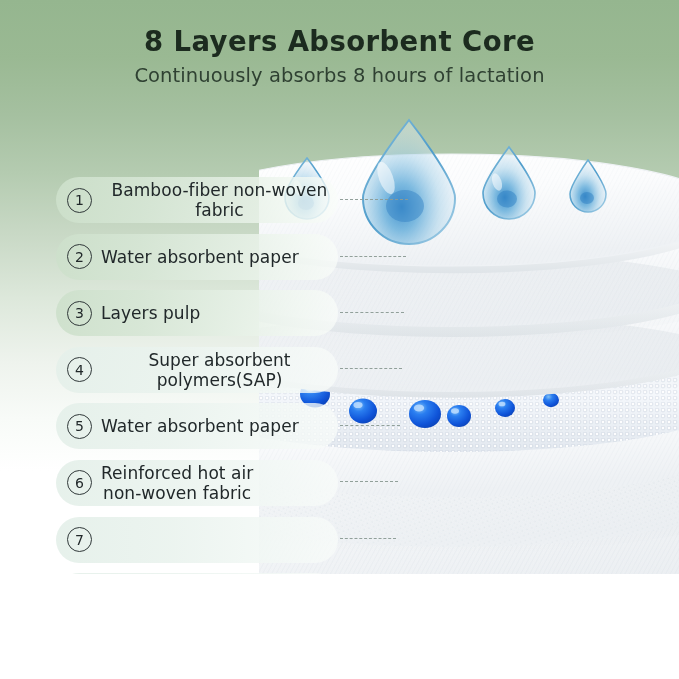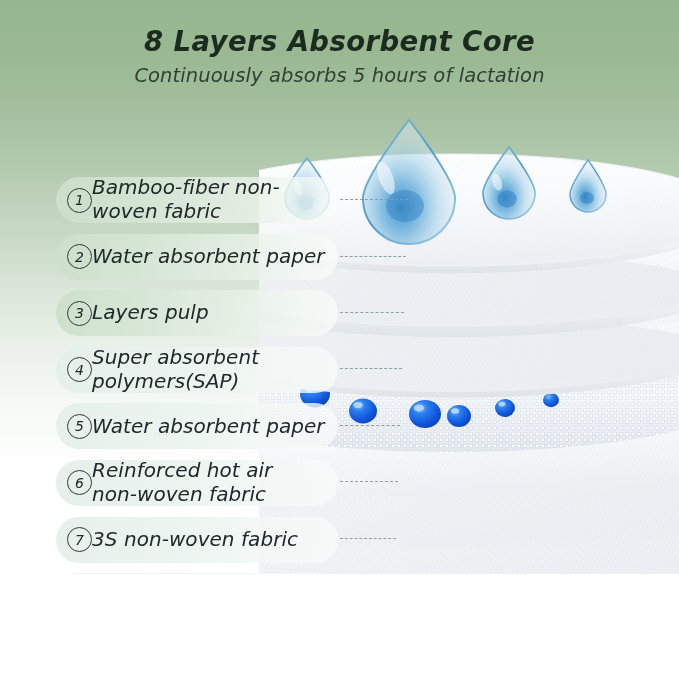--- a/index.html
+++ b/index.html
@@ -26,21 +26,20 @@
         #95b68f 0%,
         #9ab993 10%,
         #a5c0a0 20%,
         #b4cbb0 30%,
         #c9d9c6 41%,
         #dde8db 52%,
         #eef3ed 63%,
         #f8fbf8 73%,
         #ffffff 82%,
         #ffffff 100%);
-    font-style: italic;
   }
 
   
   .header {
     position: absolute;
     top: 0; left: 0;
     width: 679px;
     text-align: center;
     padding-top: 26px;
     z-index: 40;
@@ -134,25 +133,27 @@
     display: flex;
     align-items: center;
     justify-content: center;
     font-size: 14px;
     color: #21282a;
     line-height: 1;
     font-weight: 400;
   }
 
   .layer-label {
-    font-size: 20px;
+    margin-left: 9px;
+    font-size: 17px;
     color: #21282a;
     line-height: 1.18;
     letter-spacing: 0.05px;
     white-space: pre-line;
+    text-align: center;
   }
 </style>
 </head>
 <body>
 
 <div id="infographic">
 
   <div class="product">
     <svg viewBox="0 0 420 679" preserveAspectRatio="none">
       <defs>
@@ -333,21 +334,21 @@
     <div class="leader" style="left:340px; top:368px; width:62px;"></div>
     <div class="leader" style="left:340px; top:425px; width:60px;"></div>
     <div class="leader" style="left:340px; top:481px; width:58px;"></div>
     <div class="leader" style="left:340px; top:538px; width:56px;"></div>
     <div class="leader" style="left:340px; top:594px; width:54px;"></div>
   </div>
 
   <div class="header">
     <div class="title">8 Layers Absorbent Core</div>
     <div class="subtitle">
-      <div>Continuously absorbs 5 hours of lactation</div>
+      <div>Continuously absorbs 8 hours of lactation</div>
     </div>
   </div>
 
   <div class="layer-list">
 
     <div class="layer-item">
       <div class="badge">1</div>
       <div class="layer-label">Bamboo-fiber non-woven fabric</div>
     </div>
 
@@ -372,21 +373,20 @@
     </div>
 
     <div class="layer-item pale">
       <div class="badge">6</div>
       <div class="layer-label">Reinforced hot air
 non-woven fabric</div>
     </div>
 
     <div class="layer-item pale">
       <div class="badge">7</div>
-      <div class="layer-label">3S non-woven fabric</div>
     </div>
 
     <div class="layer-item pale">
       <div class="badge">8</div>
     </div>
 
   </div>
 </div>
 
 </body></html>

